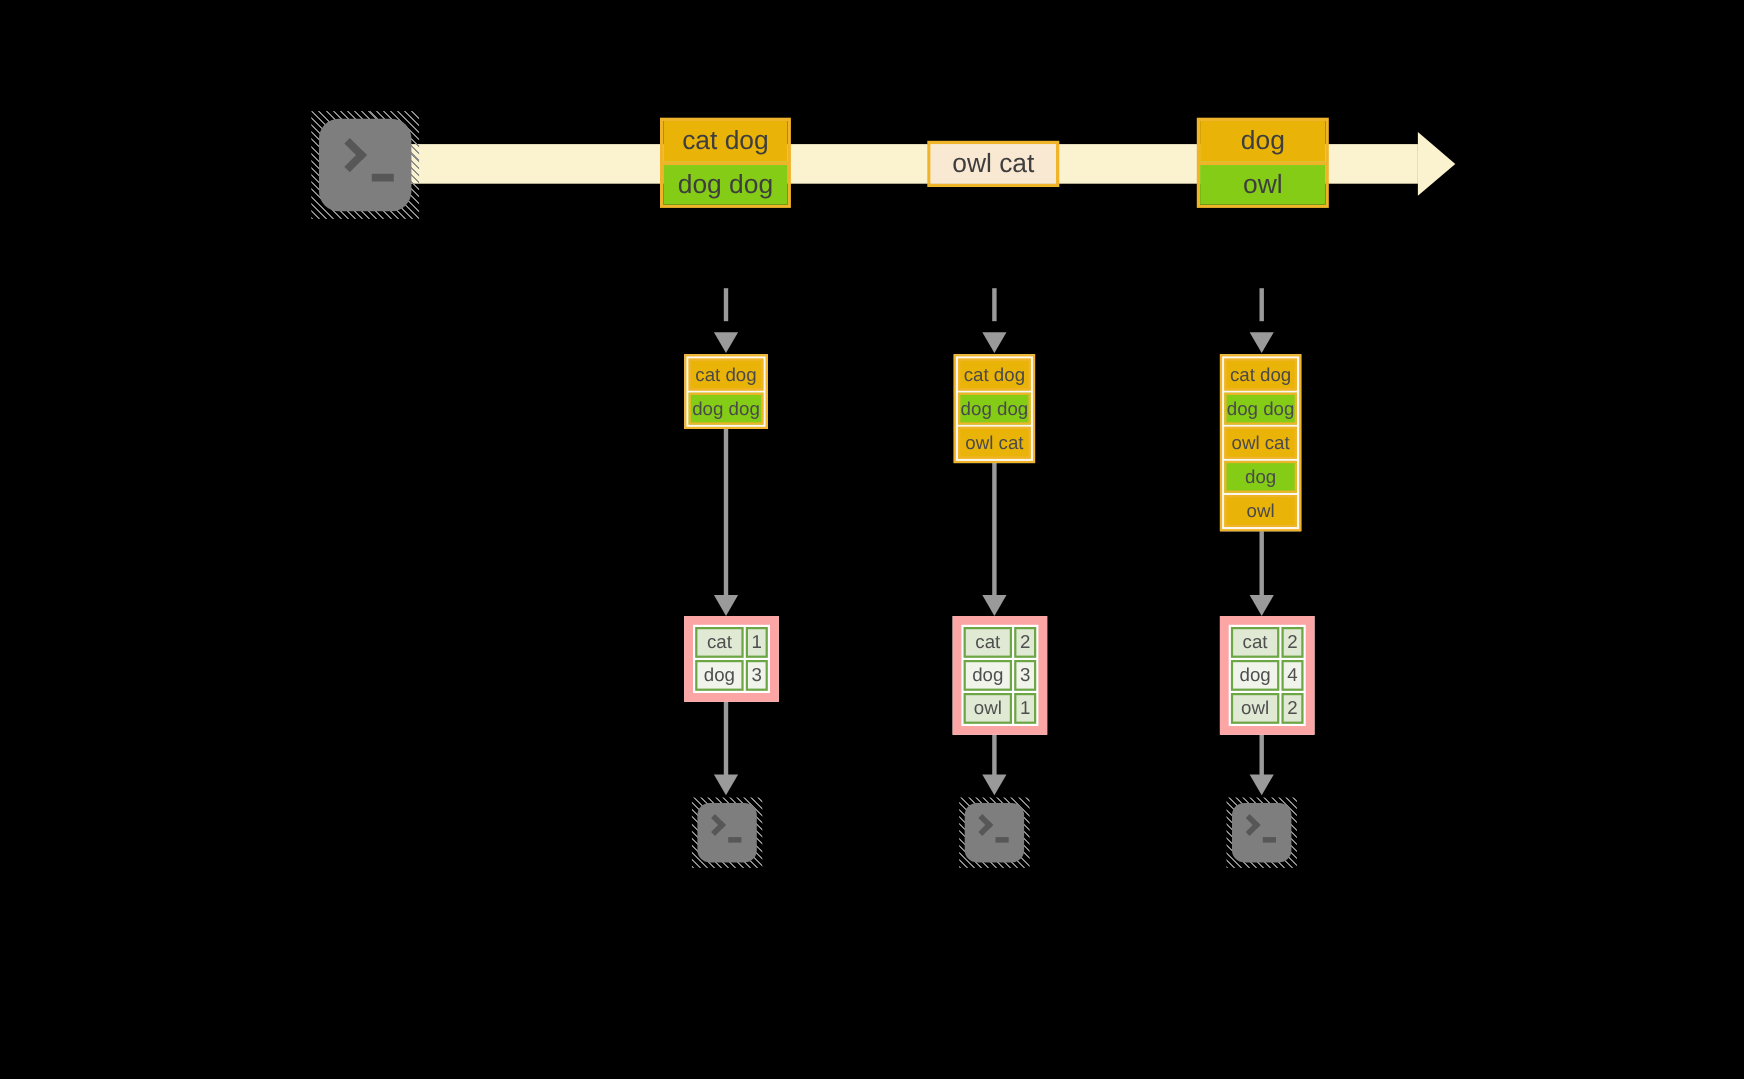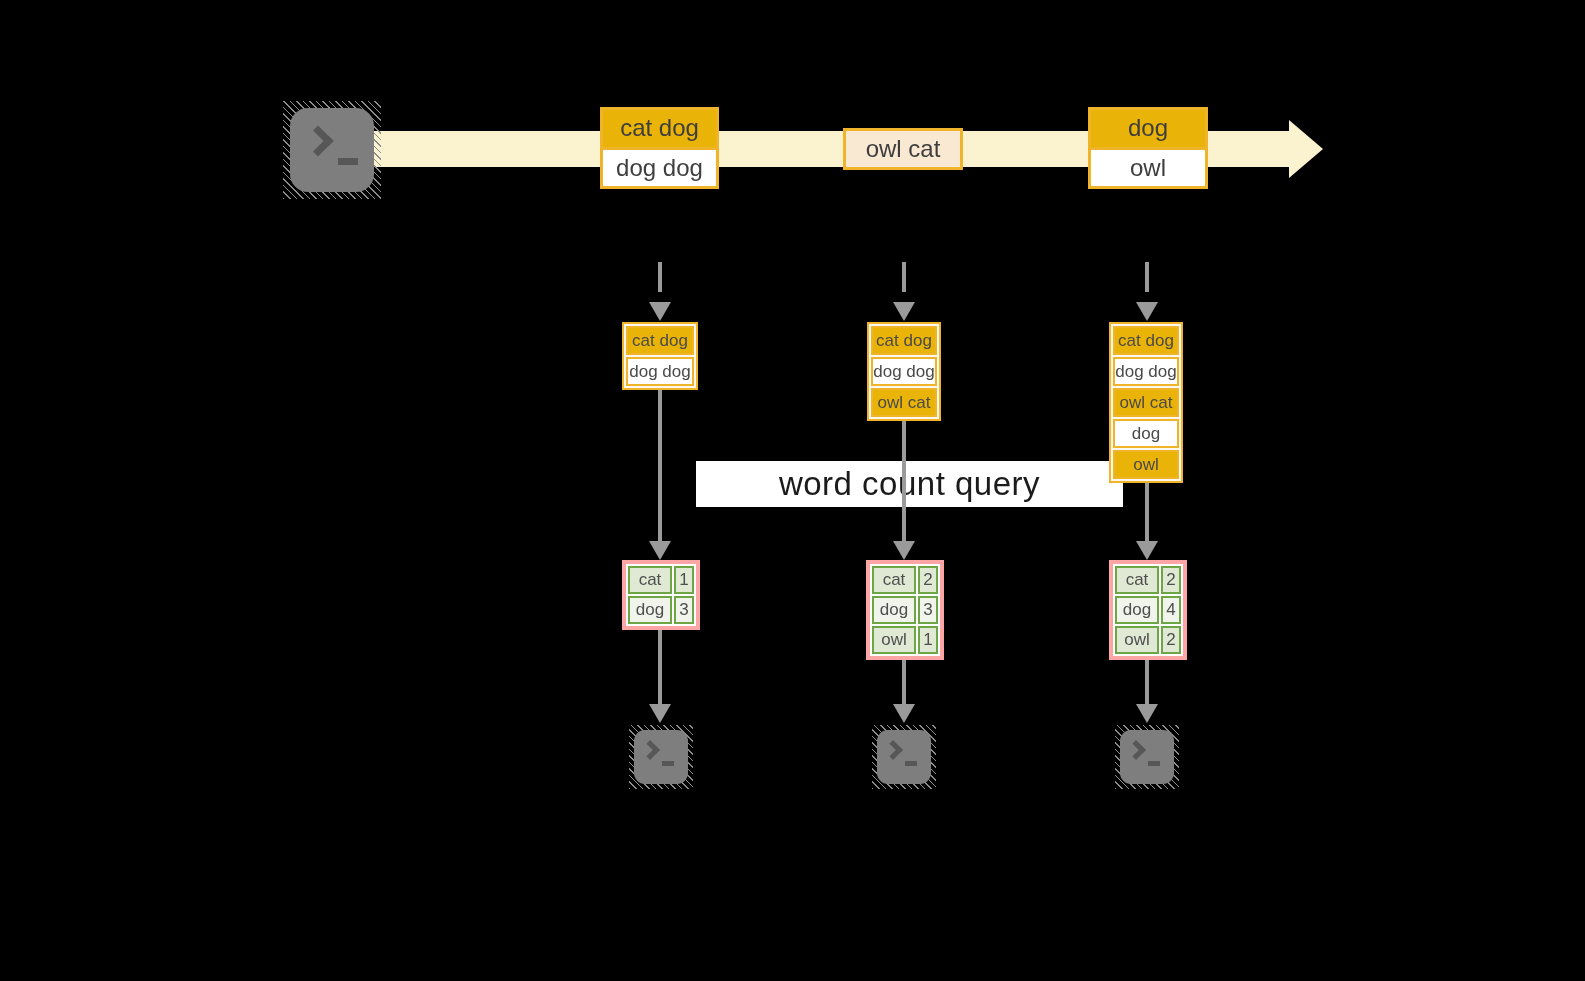--- a/index.html
+++ b/index.html
@@ -24,40 +24,40 @@
   .uscore { position:absolute; background:#575757; }
   .term.big .uscore { left:48px; top:50px; width:20px; height:7px; }
   .term.small .uscore { left:28px; top:31px; width:12px; height:5px; }
 
   
   .obox { position:absolute; z-index:3; border:3px solid #F0B42A; box-sizing:border-box; display:flex; flex-direction:column; }
   .orow { flex:1; display:flex; align-items:center; justify-content:center;
     font-size:24px; color:#3E3E3E; }
   .orow.sep { border-top:3px solid #F0B42A; }
   .peach  { background:#eab308; }
-  .cream  { background:#ffffff; }
+  .cream  { background:#84cc16; }
   .lpeach { background:#F9E8D2; }
 
   
   .sbox { position:absolute; z-index:3; border:2px solid #F0B42A; background:#FDF8EE; padding:2px;
     box-sizing:border-box; display:flex; flex-direction:column; gap:2px; }
   .srow { height:29px; box-sizing:border-box; border:2px solid #F0B42A;
     display:flex; align-items:center; justify-content:center; font-size:17px; color:#4A4A4A; }
 
   
   .aline { position:absolute; width:4px; background:#9A9A9A; z-index:2; }
   .ahead { position:absolute; width:0; height:0; z-index:2;
     border-left:11px solid transparent; border-right:11px solid transparent; border-top:19px solid #9A9A9A; }
 
   
   .banner { position:absolute; left:696px; top:461px; width:427px; height:46px; background:#FFFFFF; z-index:1;
     display:flex; align-items:center; justify-content:center; font-size:33px; color:#1B1B1B; letter-spacing:0.5px; }
 
   
-  .gtable { position:absolute; z-index:3; border:4px solid #fca5a5; background:#FFFFFF; padding:2px;
+  .gtable { position:absolute; z-index:3; border:8px solid #fca5a5; background:#FFFFFF; padding:2px;
     box-sizing:border-box; display:grid; grid-template-columns:44px 20px; gap:2px; }
   .gcell { height:28px; box-sizing:border-box; border:2px solid #6CA645;
     display:flex; align-items:center; justify-content:center; font-size:17px; color:#4F4F4F; }
   .g-dark  { background:#DFE9D3; }
   .g-light { background:#F0F4EB; }
 </style>
 </head>
 <body>
 
 <div class="stage">
@@ -84,21 +84,20 @@
     <div class="orow cream sep">owl</div>
   </div>
 
   <div class="aline" style="left:658px;top:262px;height:30px;"></div>
   <div class="ahead" style="left:649px;top:302px;"></div>
   <div class="aline" style="left:902px;top:262px;height:30px;"></div>
   <div class="ahead" style="left:893px;top:302px;"></div>
   <div class="aline" style="left:1145px;top:262px;height:30px;"></div>
   <div class="ahead" style="left:1136px;top:302px;"></div>
 
-  <div class="banner">word count query</div>
 
   <div class="sbox" style="left:622px;top:322px;width:76px;">
     <div class="srow peach">cat dog</div>
     <div class="srow cream">dog dog</div>
   </div>
   <div class="sbox" style="left:867px;top:322px;width:74px;">
     <div class="srow peach">cat dog</div>
     <div class="srow cream">dog dog</div>
     <div class="srow peach">owl cat</div>
   </div>

